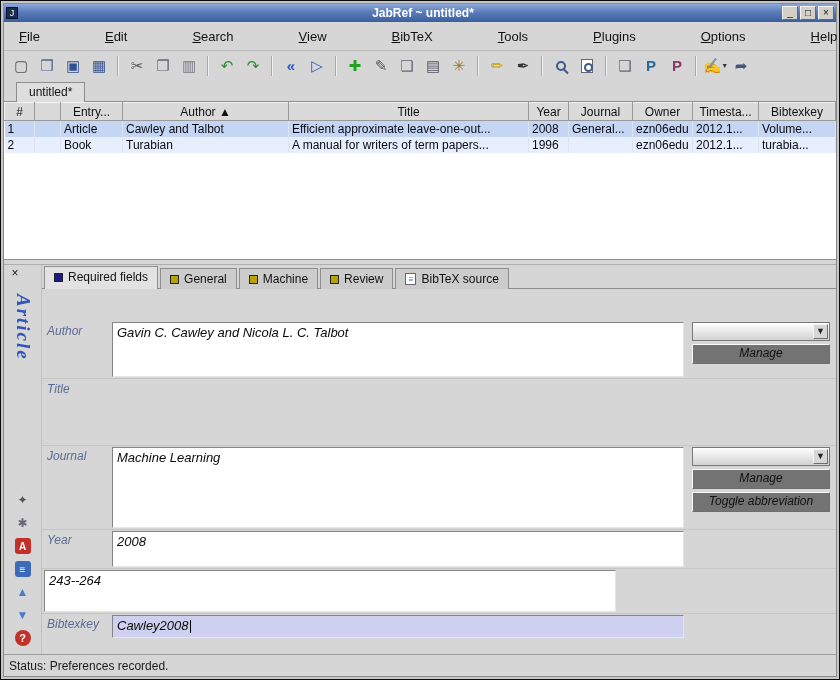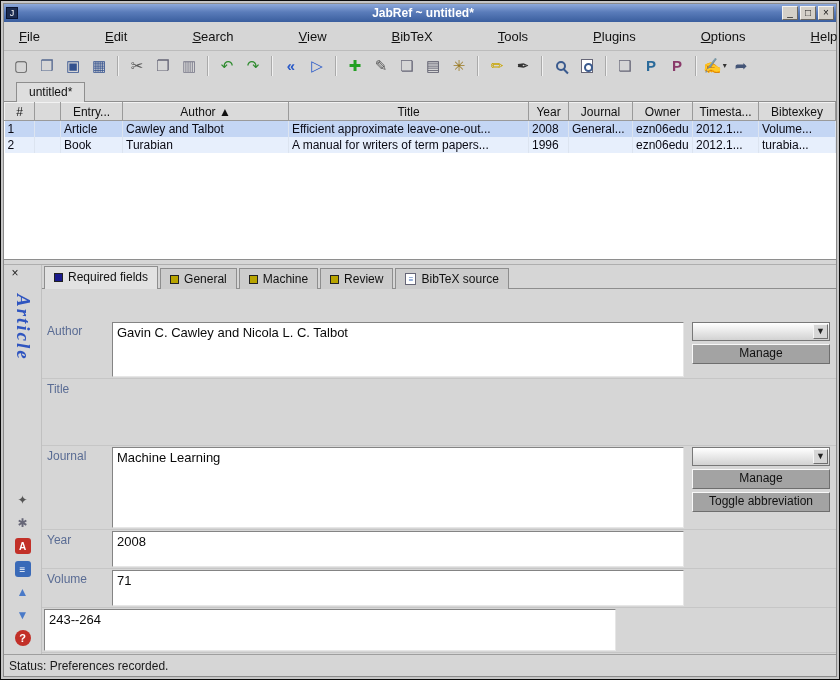--- a/index.html
+++ b/index.html
@@ -57,31 +57,31 @@
   .side-ic.round { border-radius:50%; color:#fff; font-weight:bold; font-size:11px; }
 
   .editor-main { flex:1; display:flex; flex-direction:column; overflow:hidden;gap:28px; }
   .etabs { height:24px; flex:0 0 24px; display:flex; align-items:flex-end; padding-left:2px; border-bottom:1px solid #8e8e8e; }
   .etab { display:flex; align-items:center; gap:5px; font-size:12px; color:#111; border:1px solid #8e8e8e; border-bottom:none; background:#cccccc; padding:3px 9px; margin-right:2px; position:relative; top:1px; white-space:nowrap; }
   .etab.active { background:#e2e2e2; padding-bottom:5px; z-index:2; }
   .etab-sq { width:9px; height:9px; border:1px solid #222; display:inline-block; }
   .etab-src { width:11px; height:12px; border:1px solid #667; background:#fff; font-size:8px; line-height:11px; text-align:center; display:inline-block; }
 
   .fields { flex:1; padding-top:4px; overflow:hidden; }
-  .field-row { display:flex; border-top:1px solid #c6c6c6; }
+  .field-row { display:flex; border-top:1px solid #c6c6c6;font-style:italic; }
   .field-row:first-child { border-top:none; }
   .field-label { width:68px; flex:0 0 68px; padding:3px 2px 0 5px; font-size:12px; color:#5a6c94; }
   .field-editor { width:576px; flex:0 0 576px; padding:1px 2px; }
   .field-box { height:100%; background:#fff; border:1px solid #848484; border-bottom-color:#e6e6e6; border-right-color:#e6e6e6; padding:1px 4px; font-size:13px; color:#0a0a0a; overflow:hidden; line-height:17px; }
   .field-box.hl { background:#cfcfef; }
   .caret { display:inline-block; width:1px; height:13px; background:#000; margin-left:1px; vertical-align:text-bottom; }
   .field-side { flex:1; padding:1px 6px 0 6px; display:flex; flex-direction:column; gap:3px; }
   .combo { height:19px; border:1px solid #787878; background:linear-gradient(#ffffff,#d2d2d2); display:flex; align-items:center; justify-content:flex-end; padding-right:1px; }
   .combo-arrow { width:15px; height:15px; background:#d6d6d6; border:1px solid; border-color:#f6f6f6 #6e6e6e #6e6e6e #f6f6f6; font-size:9px; line-height:13px; text-align:center; color:#222; }
-  .side-btn { height:20px; background:#a3a3a3; border:1px solid; border-color:#f8f8f8 #6e6e6e #6e6e6e #f8f8f8; font-size:12px; line-height:17px; text-align:center; color:#111; }
+  .side-btn { height:20px; background:#737373; border:1px solid; border-color:#f8f8f8 #6e6e6e #6e6e6e #f8f8f8; font-size:12px; line-height:17px; text-align:center; color:#111; }
 
   
   .statusbar { height:22px; flex:0 0 22px; border-top:1px solid #9e9e9e; display:flex; align-items:center; padding-left:5px; font-size:12px; color:#1a1a1a; background:#d6d6d6; }
 </style>
 </head>
 <body>
 
 <div class="frame">
   <div class="window">
 
@@ -325,27 +325,20 @@
                 <div class="side-btn">Toggle abbreviation</div>
               </div>
             </div>
             <div class="field-row" style="height: 39px;">
               <div class="field-label">Year</div>
               <div class="field-editor">
                 <div class="field-box"><span>2008</span></div>
               </div>
               <div class="field-side"></div>
             </div>
-            <div class="field-row" style="height: 39px;">
-              <div class="field-label">Volume</div>
-              <div class="field-editor">
-                <div class="field-box"><span>71</span></div>
-              </div>
-              <div class="field-side"></div>
-            </div>
             <div class="field-row" style="height: 45px;">
               <div class="field-editor">
                 <div class="field-box"><span>243--264</span></div>
               </div>
               <div class="field-side"></div>
             </div>
             <div class="field-row" style="height: 26px;">
               <div class="field-label">Bibtexkey</div>
               <div class="field-editor">
                 <div class="field-box hl"><span>Cawley2008</span><span class="caret"></span></div>

